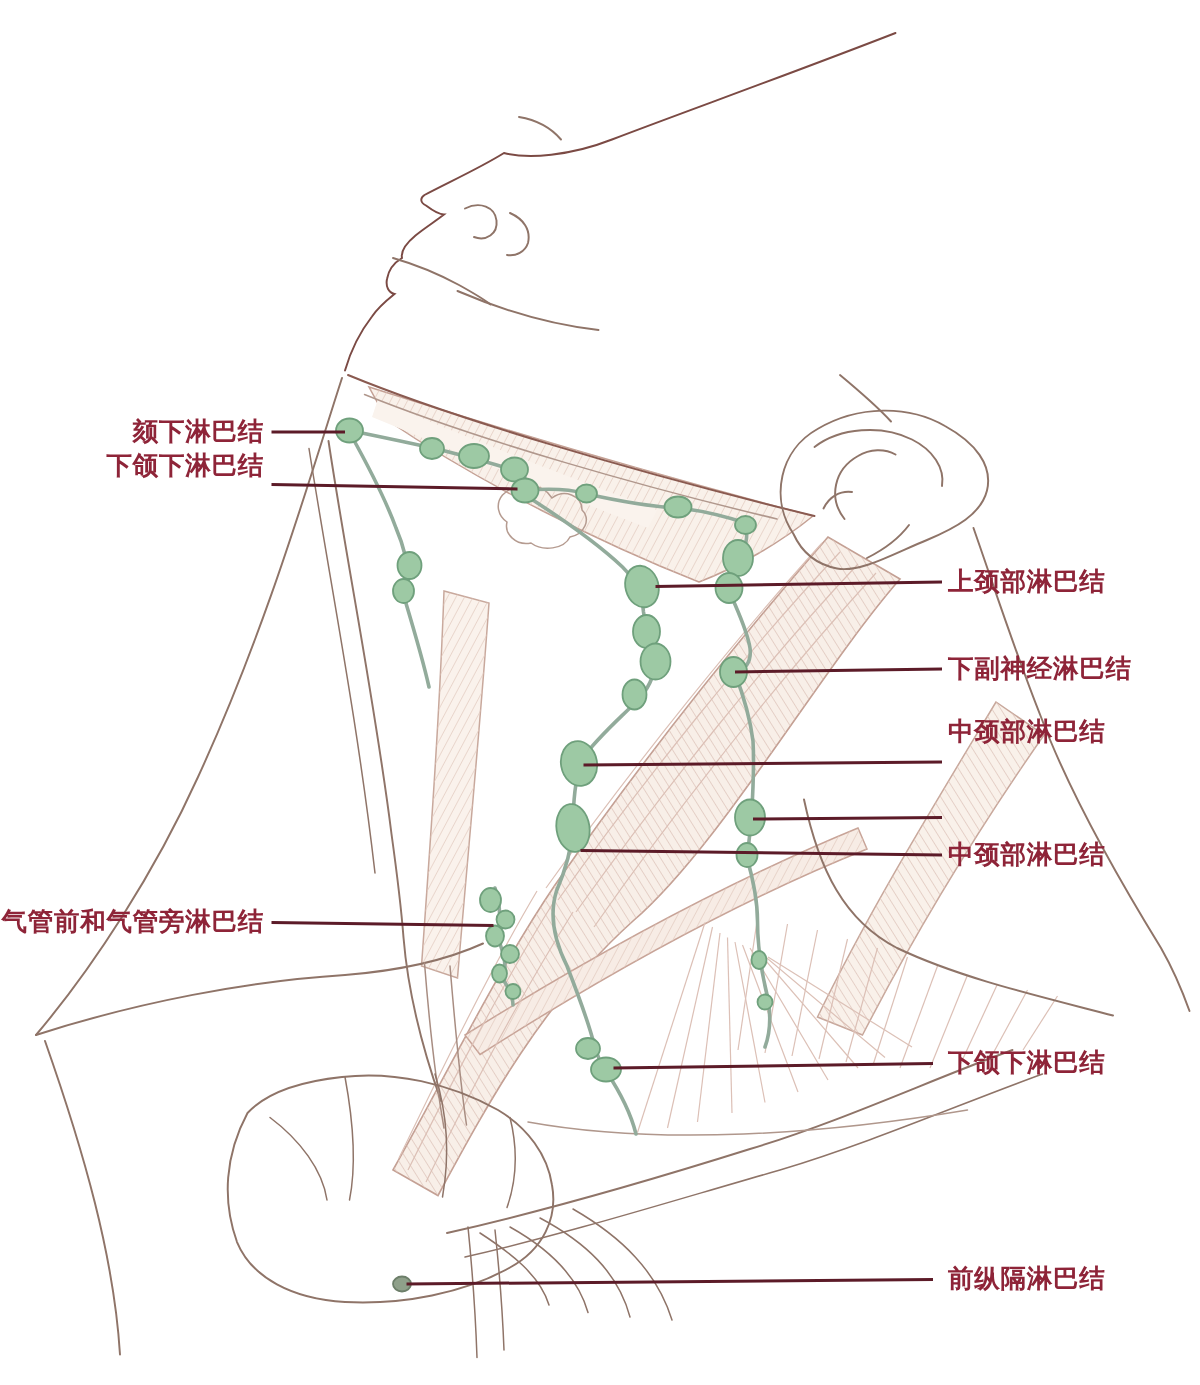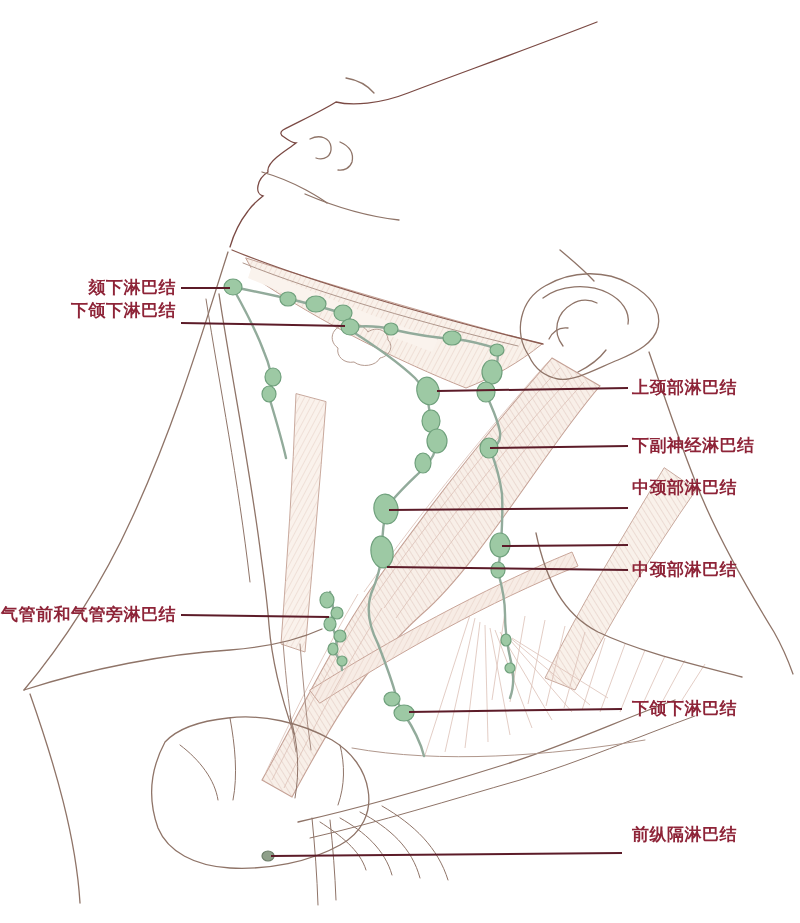--- a/index.html
+++ b/index.html
@@ -208,15 +208,15 @@
 </svg>
 
   <div class="lbl left" style="top:276px">颏下淋巴结</div>
   <div class="lbl left" style="top:299px">下颌下淋巴结</div>
   <div class="lbl right" style="top:376px">上颈部淋巴结</div>
   <div class="lbl right" style="top:434px">下副神经淋巴结</div>
   <div class="lbl right" style="top:476px">中颈部淋巴结</div>
   <div class="lbl right" style="top:558px">中颈部淋巴结</div>
   <div class="lbl left" style="top:603px">气管前和气管旁淋巴结</div>
   <div class="lbl right" style="top:697px">下颌下淋巴结</div>
-  <div class="lbl right" style="top:823px">前纵隔淋巴结</div>
+  <div class="lbl right" style="top:841px">前纵隔淋巴结</div>
 
 </div>
 
 </body></html>

